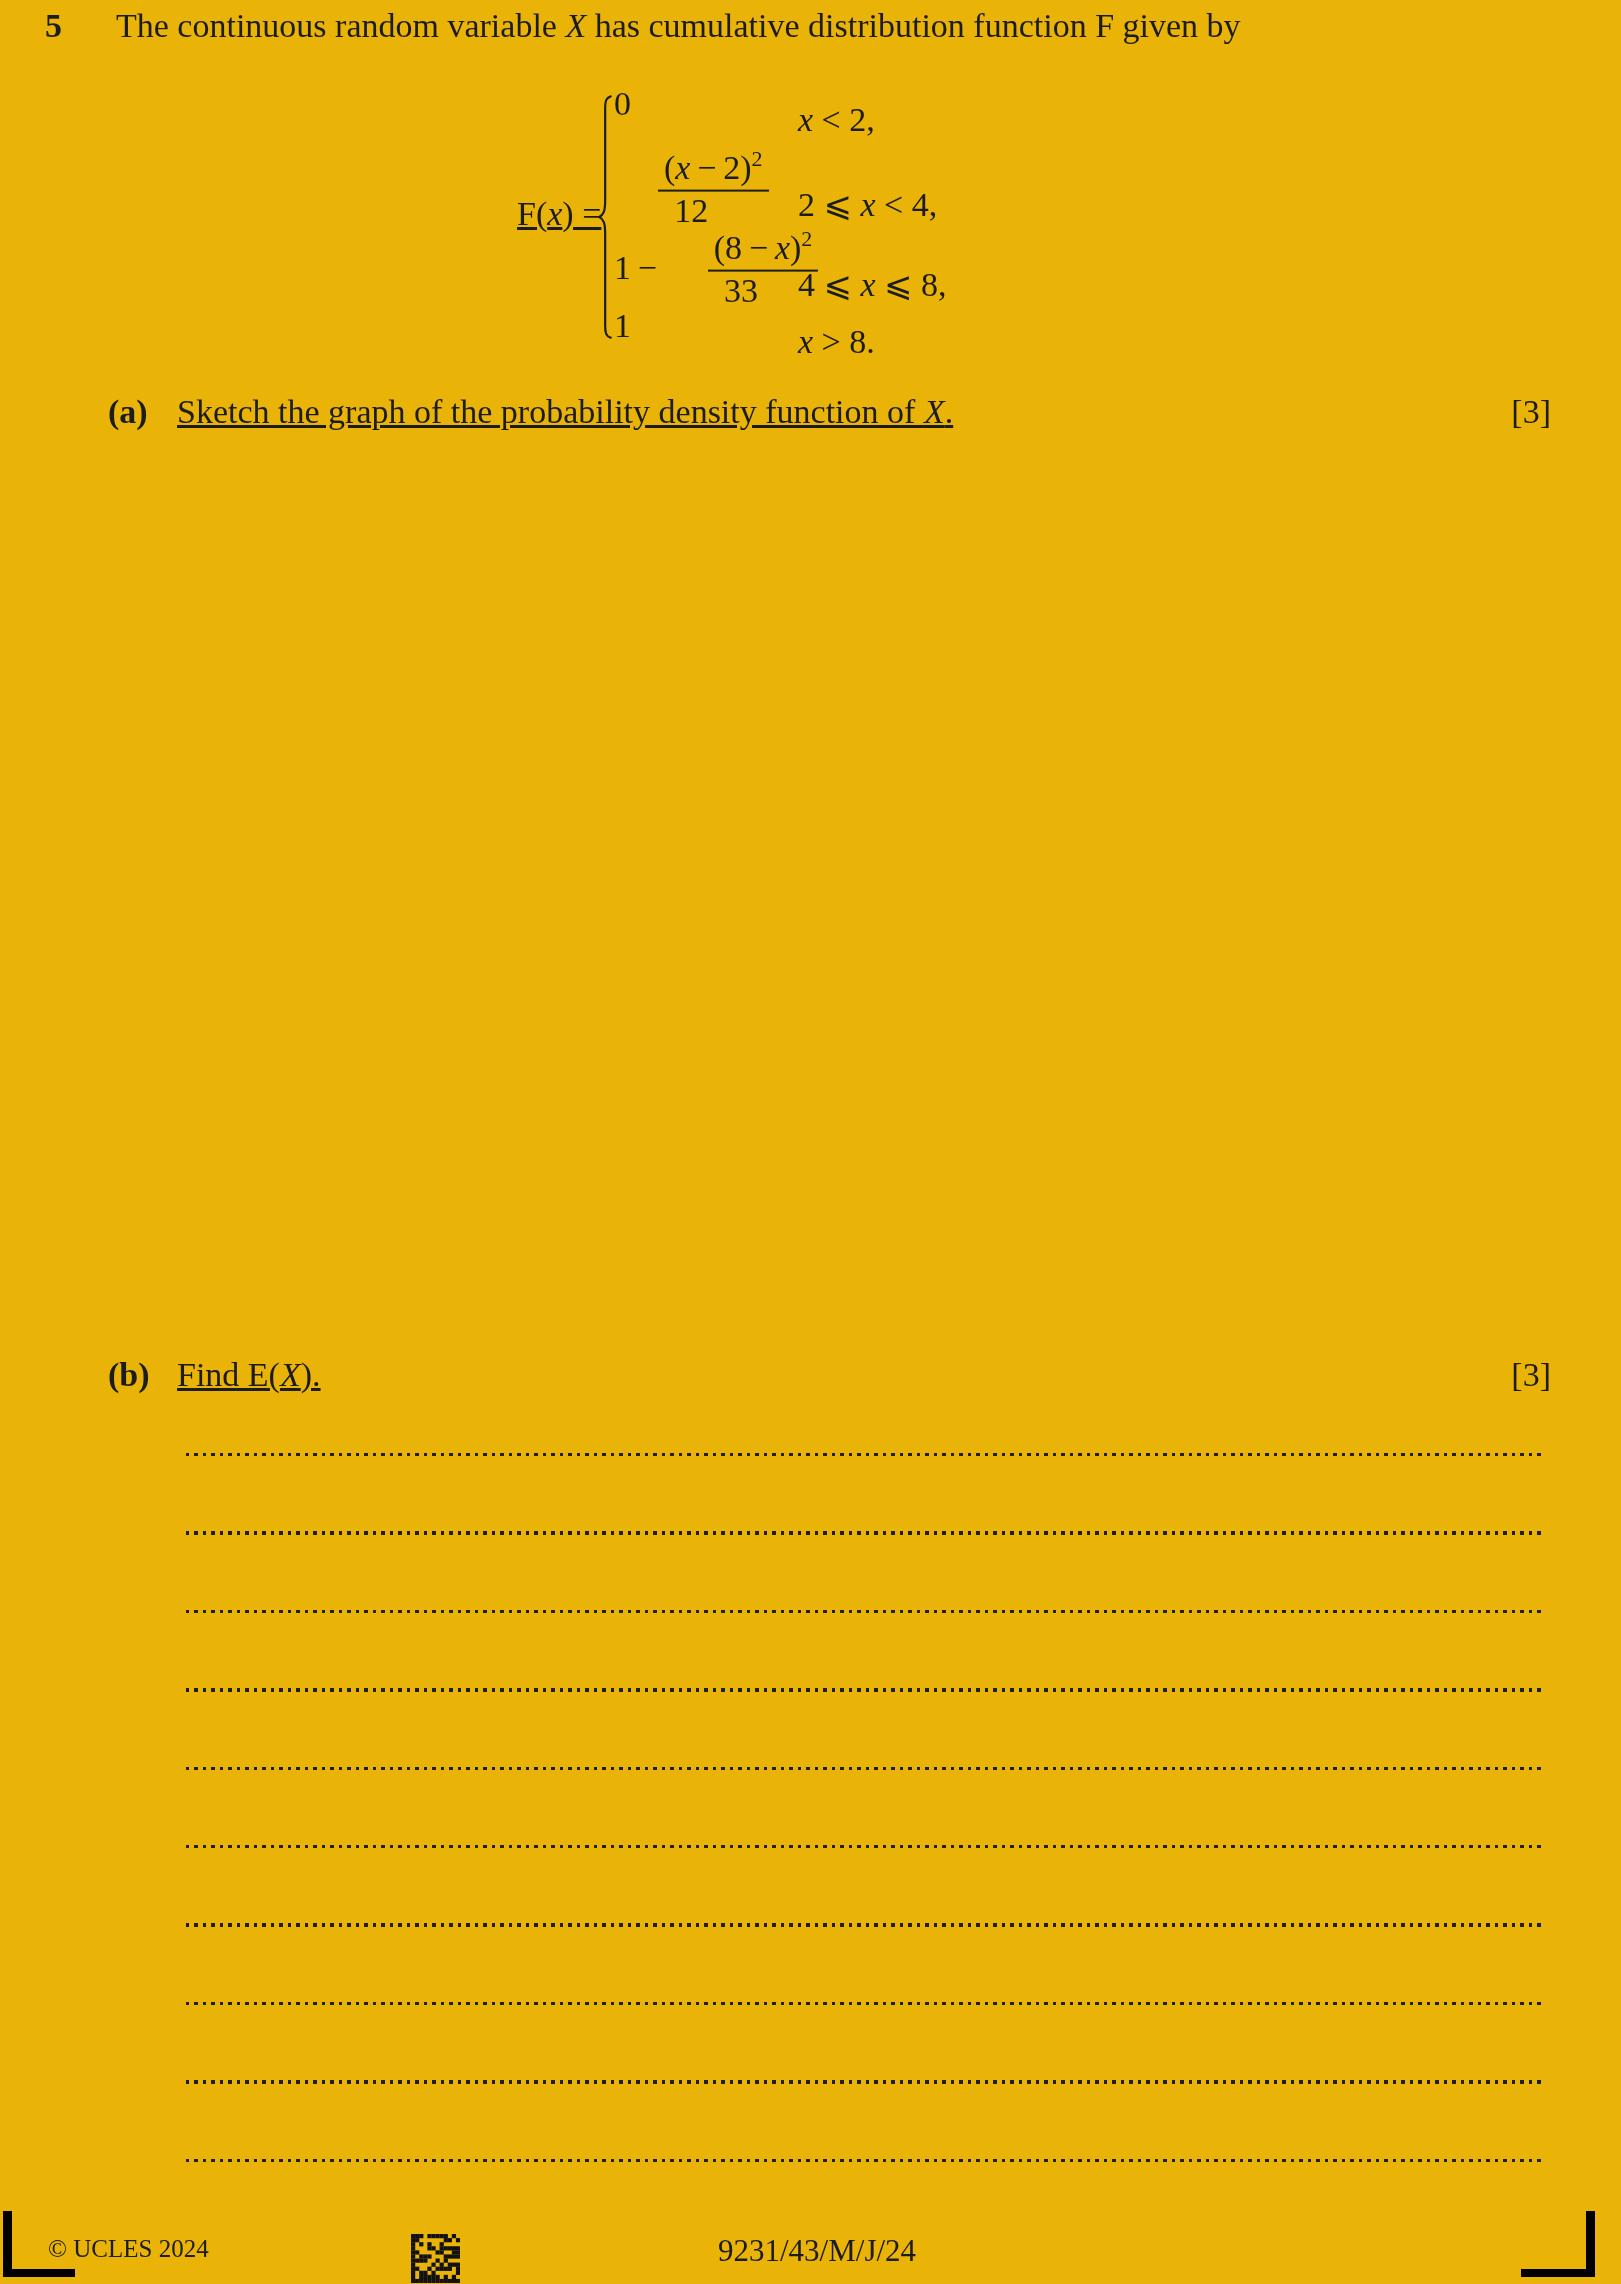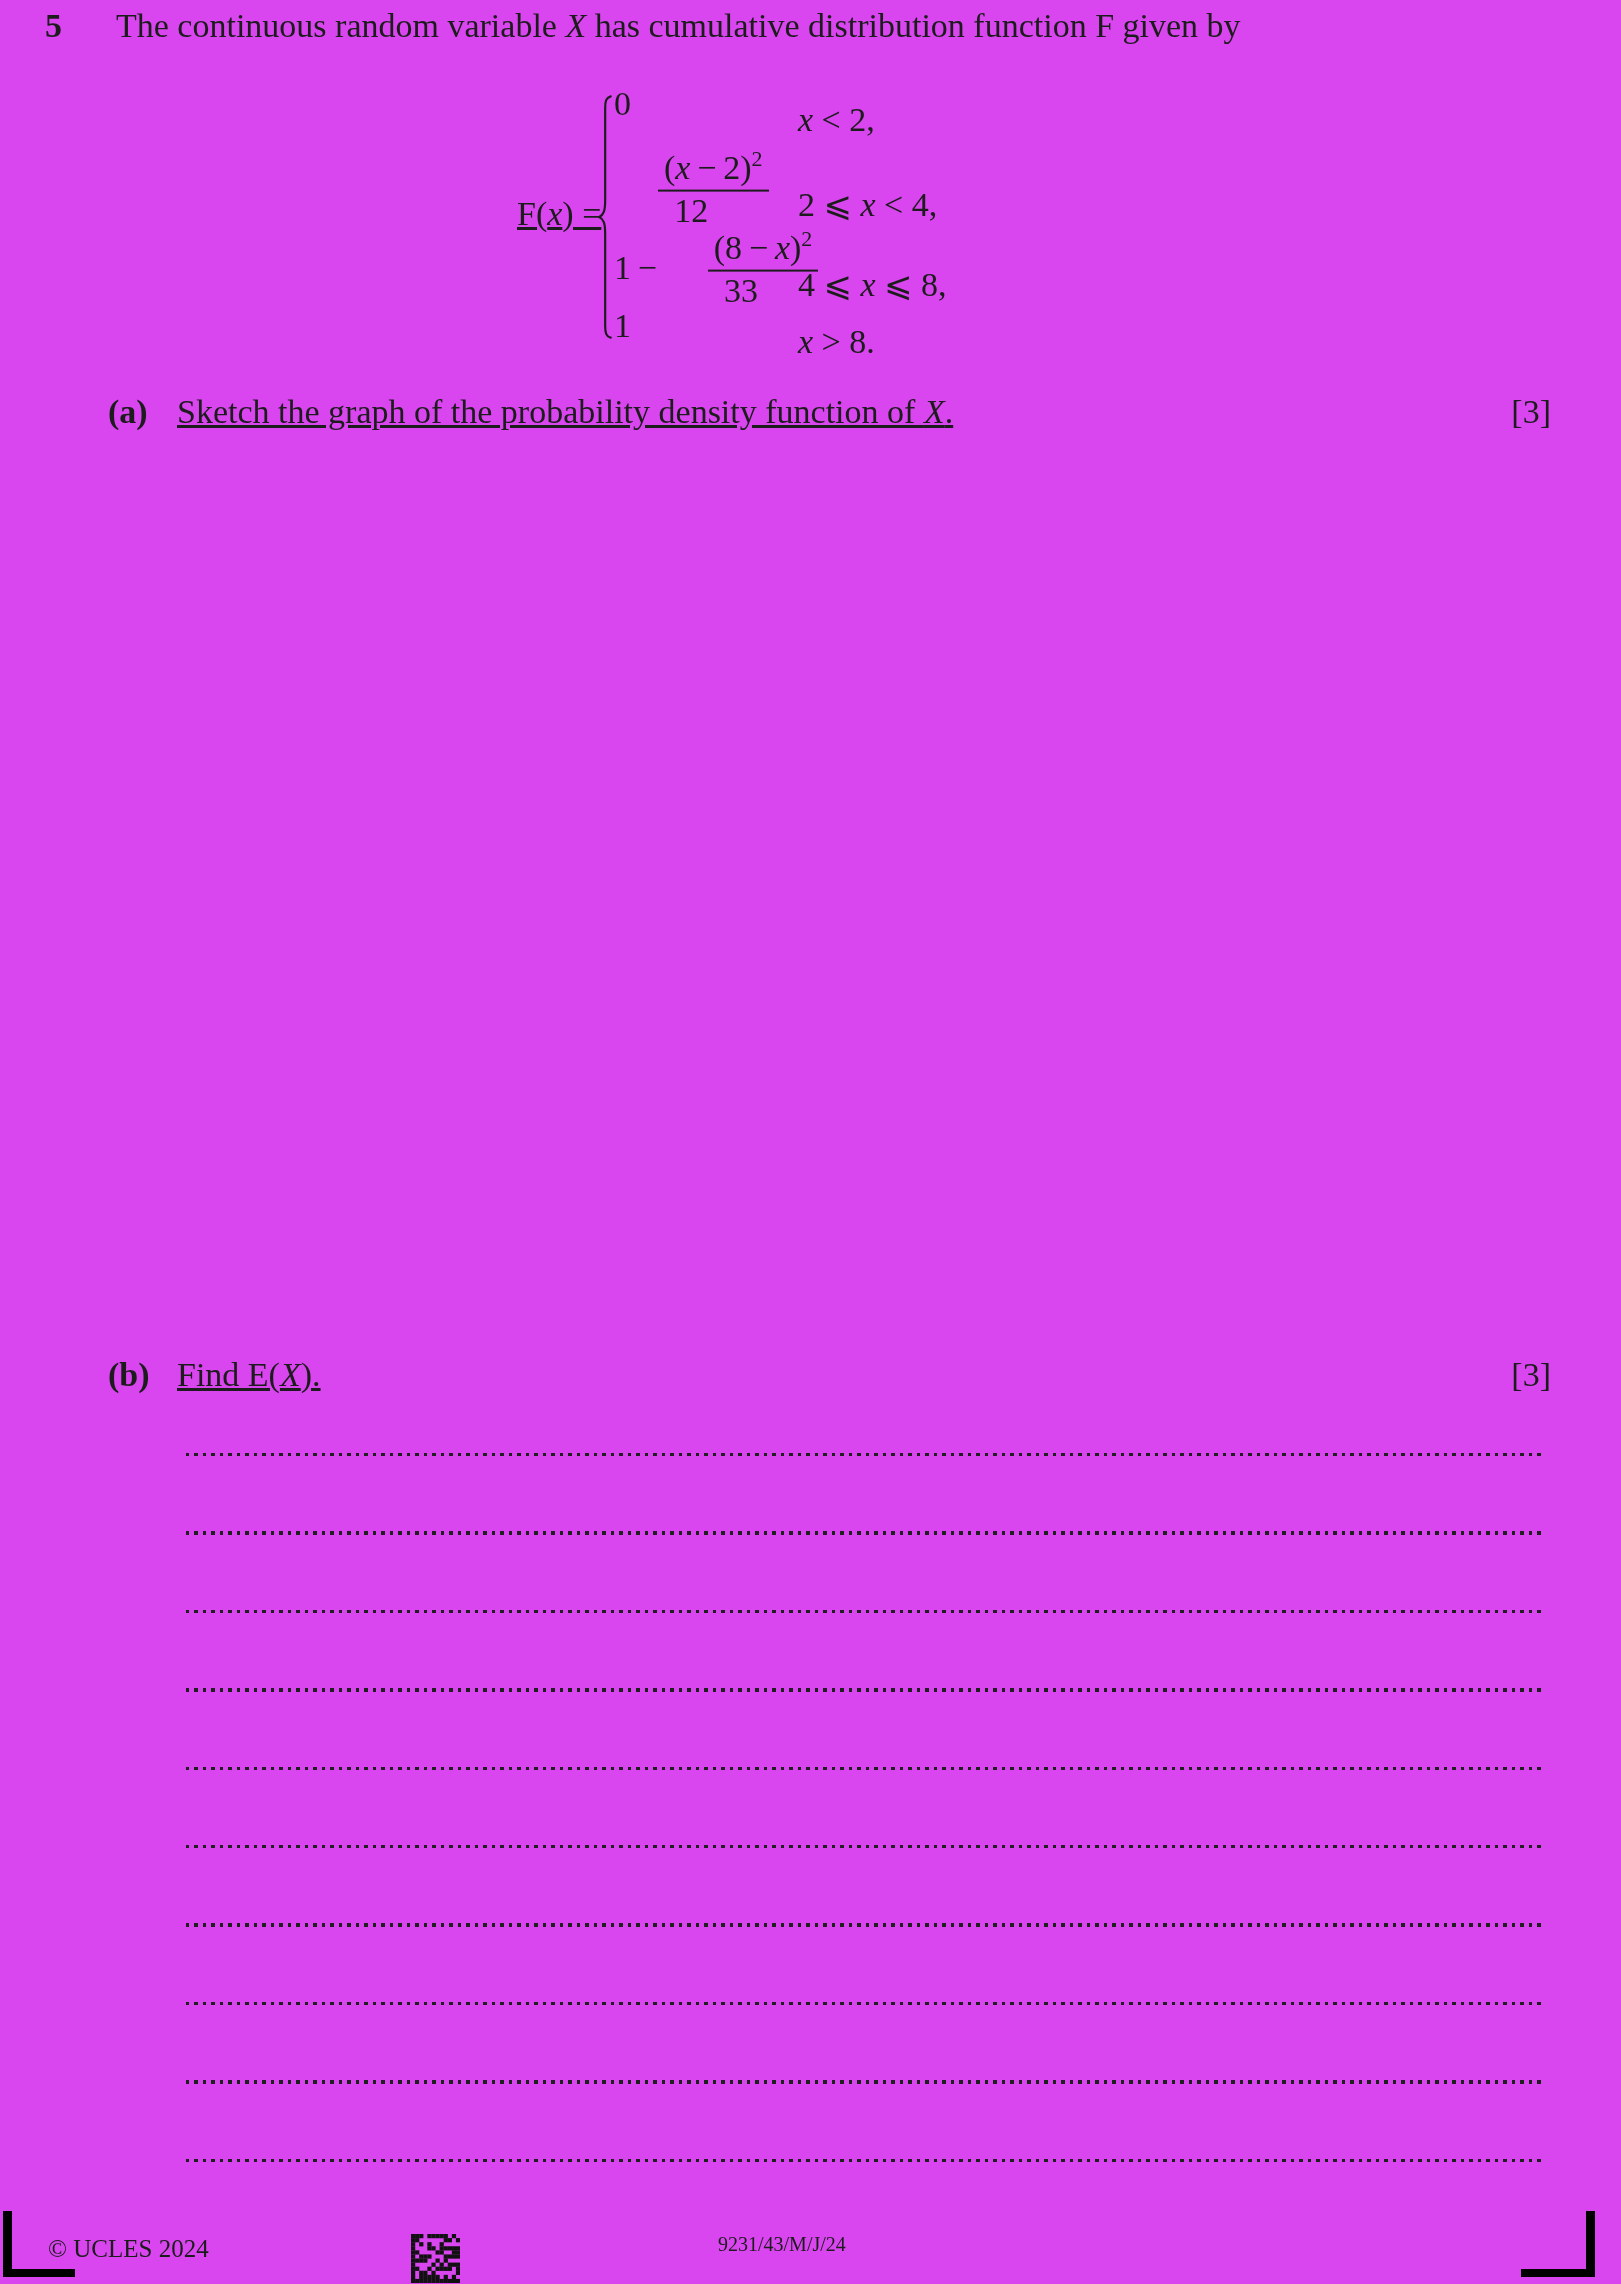--- a/index.html
+++ b/index.html
@@ -60,39 +60,39 @@
 
   
   .answer-lines{position:absolute; left:186px; top:1453px; width:1358px;}
   .answer-line{
     height:3.4px; margin-bottom:75px;
     background-image:repeating-linear-gradient(to right,#1f1f1f 0 3.4px,transparent 3.4px 8.5px);
   }
 
   
   .copyright{position:absolute; left:48px; top:2235px; font-size:25px;}
-  .paper-code{position:absolute; left:718px; top:2233px; font-size:20px;}
+  .paper-code{position:absolute; left:718px; top:2233px; font-size:31px;}
   .barcode{position:absolute; left:411px; top:2234px;}
 
   
   .crop-left{
     position:absolute; left:2.5px; top:2211px; width:72px; height:66px;
     border-left:9.3px solid #000; border-bottom:8.5px solid #000;
     box-sizing:border-box;
   }
   .crop-right{
     position:absolute; left:1521px; top:2211px; width:74px; height:66px;
     border-right:9.3px solid #000; border-bottom:8.5px solid #000;
     box-sizing:border-box;
   }
 </style>
 </head>
 <body>
 
-<div class="page" style="background: #d946ef; color: rgb(28, 28, 28);">
+<div class="page" style="background: #eab308; color: rgb(28, 28, 28);">
 
   <div class="q-line">
     <span class="q-num">5</span><span><span>The continuous random variable </span><span class="it">X</span><span> has cumulative distribution function F given by</span></span>
   </div>
 
   <div class="piecewise">
     <div class="pw-lhs"><span>F</span><span>(</span><span class="it">x</span><span>) =</span></div>
 
     <svg class="pw-brace" width="15.2" height="246" viewBox="0 0 18 290">
       <path d="M 15 2 C 9.5 3.5 8.5 8 8.5 16 L 8.5 125 C 8.5 138 6.5 142.5 1.5 145 C 6.5 147.5 8.5 152 8.5 165 L 8.5 274 C 8.5 282 9.5 286.5 15 288" fill="none" stroke="#1c1c1c" stroke-width="2.6" stroke-linecap="round"></path>

